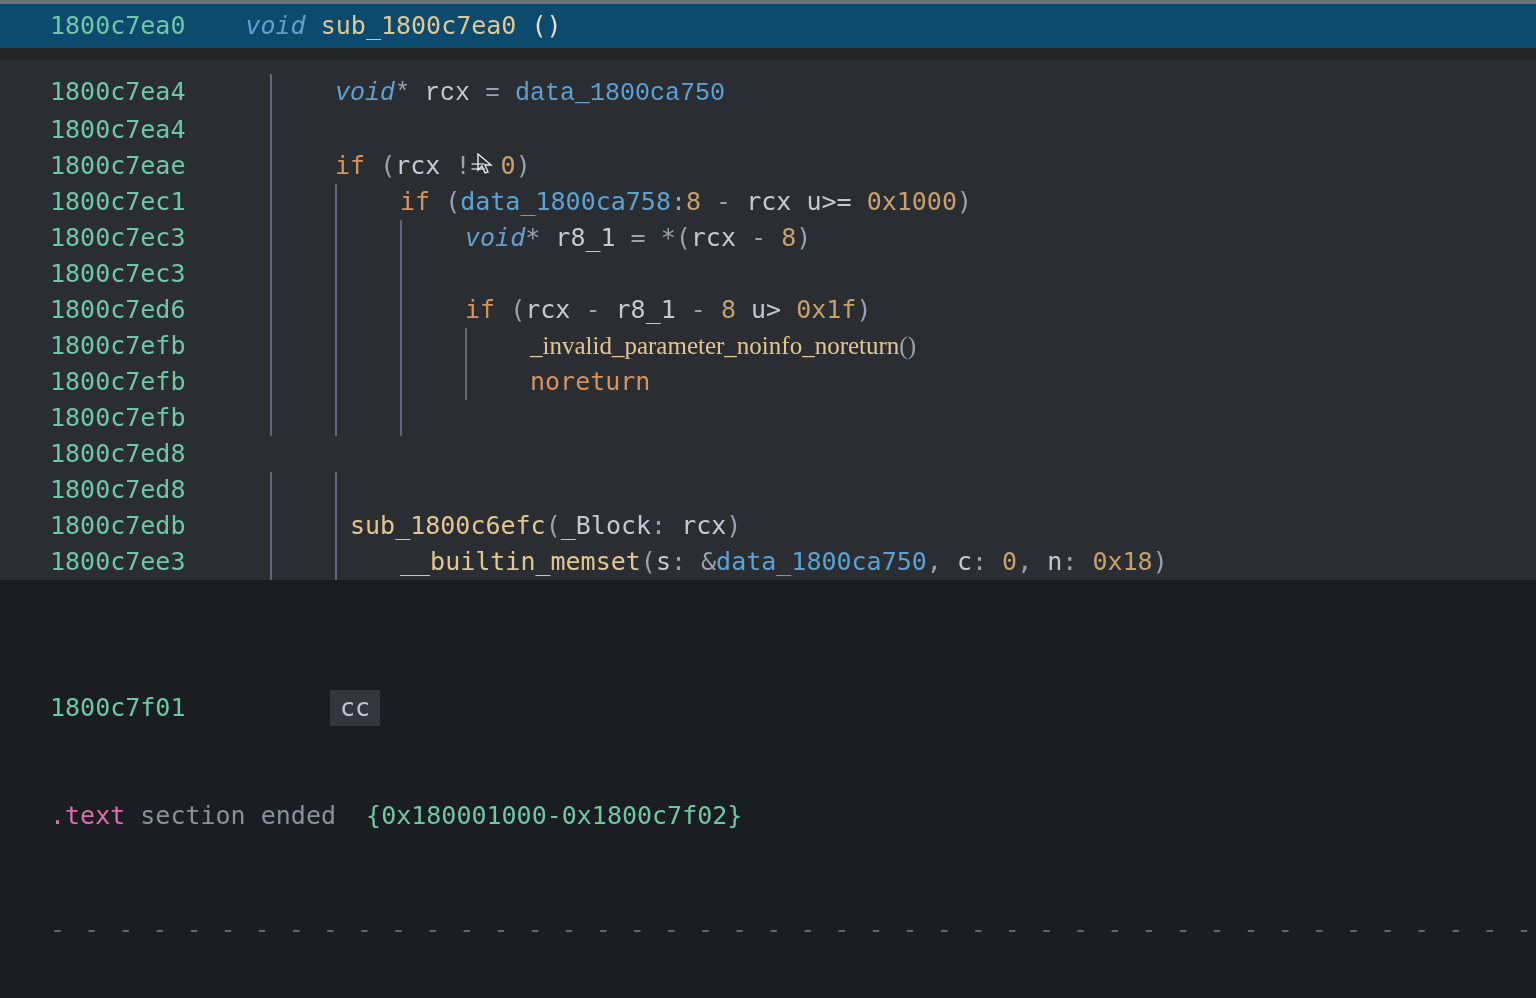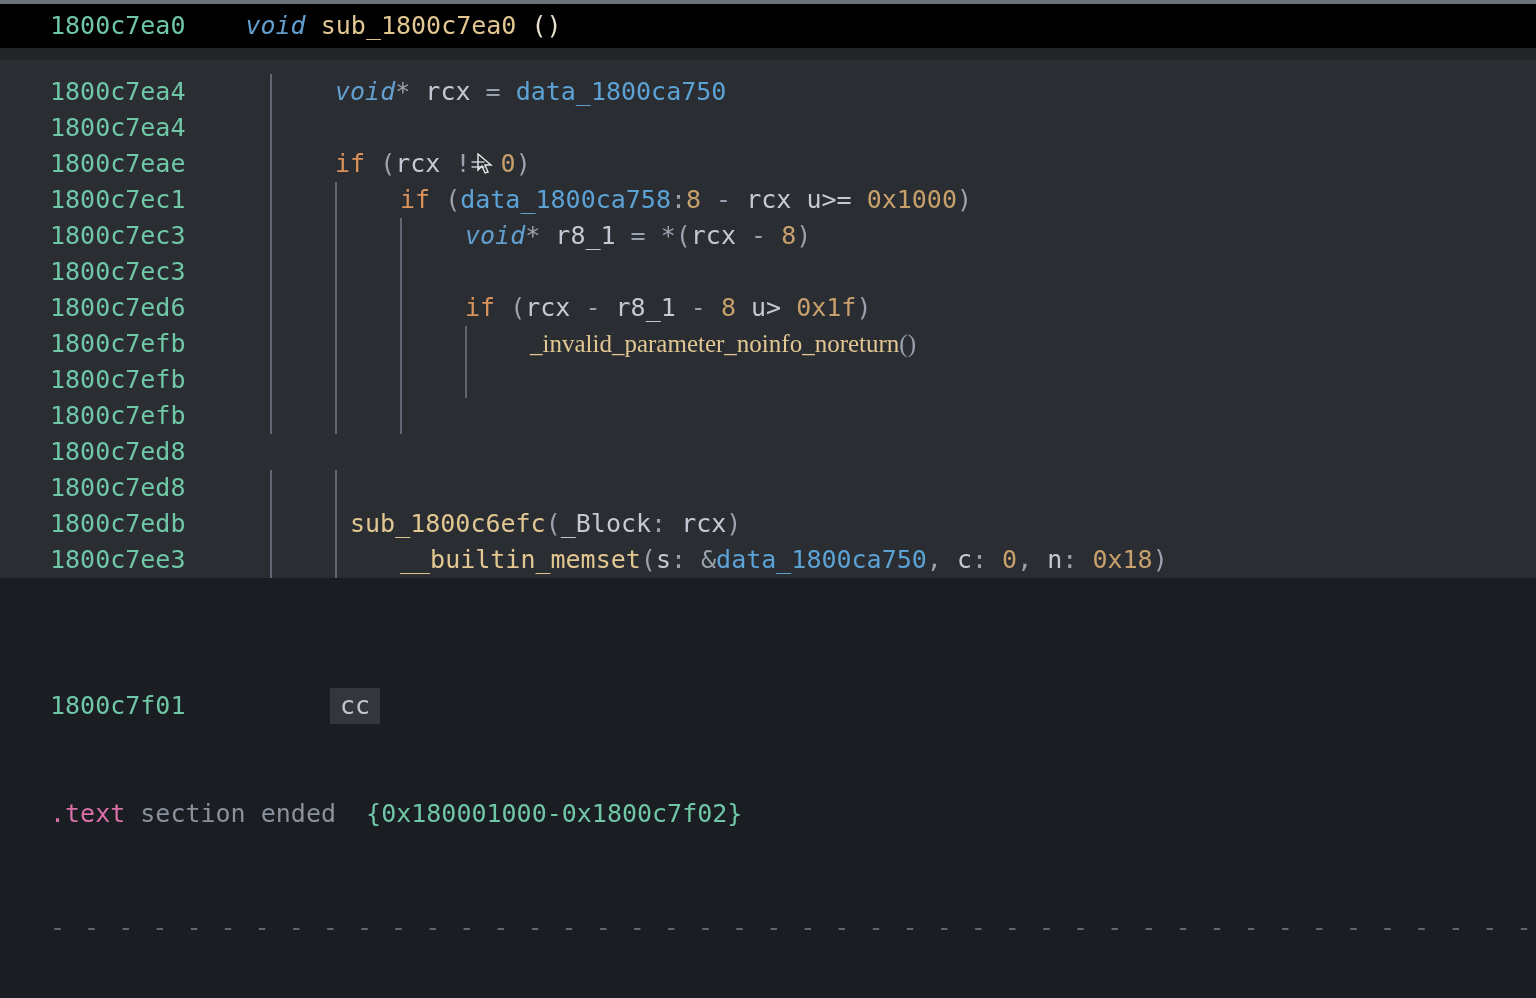--- a/index.html
+++ b/index.html
@@ -7,21 +7,21 @@
     background: #1a1d21;
     font-family: "SF Mono", Menlo, Monaco, Consolas, monospace;
     font-size: 25px;
     line-height: 36px;
     color: #c0c5ce;
     overflow: hidden;
     width: 1536px;
     height: 998px;
   }
   .header-row {
-    background: #000000;
+    background: #0c4a6e;
     height: 60px;
     display: flex;
     align-items: center;
     padding-left: 50px;
     border-top: 4px solid #6b7278;
     border-bottom: 12px solid #232629;
   }
   .main-area {
     padding-left: 50px;
     padding-top: 14px;
@@ -87,21 +87,21 @@
     <span class="ty">void</span>
     <span> </span>
     <span class="call">sub_1800c7ea0</span>
     <span class="nm">()</span>
   </span>
 </div>
 
 <div class="main-area" id="code-area">
     <div class="row">
       <span class="addr">1800c7ea4</span>
-      <span class="code-cell"><span class="guide" style="left: 0px;"></span><span style="padding-left: 65px; display: inline-block;"><span class="ty">void</span><span class="sym">* </span><span class="plain">rcx </span><span class="sym">= </span><span class="fn">data_1800ca750</span></span></span>
+      <span class="code-cell"><span class="guide" style="left: 0px;"></span><span style="padding-left: 65px; display: inline-block; font-family: Liberation Mono, monospace;"><span class="ty">void</span><span class="sym">* </span><span class="plain">rcx </span><span class="sym">= </span><span class="fn">data_1800ca750</span></span></span>
     </div>
     <div class="row">
       <span class="addr">1800c7ea4</span>
       <span class="code-cell"><span class="guide" style="left: 0px;"></span><span style="padding-left: 65px; display: inline-block;">&nbsp;</span></span>
     </div>
     <div class="row">
       <span class="addr">1800c7eae</span>
       <span class="code-cell"><span class="guide" style="left: 0px;"></span><span style="padding-left: 65px; display: inline-block;"><span class="kw">if</span><span class="sym"> (</span><span class="plain">rcx </span><span class="sym">!= </span><span class="num">0</span><span class="sym">)</span></span></span>
     </div>
     <div class="row">
@@ -119,21 +119,21 @@
     <div class="row">
       <span class="addr">1800c7ed6</span>
       <span class="code-cell"><span class="guide" style="left: 0px;"></span><span class="guide" style="left: 65px;"></span><span class="guide" style="left: 130px;"></span><span style="padding-left: 195px; display: inline-block;"><span class="kw">if</span><span class="sym"> (</span><span class="plain">rcx </span><span class="sym">- </span><span class="plain">r8_1 </span><span class="sym">- </span><span class="num">8</span><span class="plain"> u&gt; </span><span class="num">0x1f</span><span class="sym">)</span></span></span>
     </div>
     <div class="row">
       <span class="addr">1800c7efb</span>
       <span class="code-cell"><span class="guide" style="left: 0px;"></span><span class="guide" style="left: 65px;"></span><span class="guide" style="left: 130px;"></span><span class="guide" style="left: 195px;"></span><span style="padding-left: 260px; display: inline-block; font-family: Liberation Serif, serif;"><span class="call">_invalid_parameter_noinfo_noreturn</span><span class="sym">()</span></span></span>
     </div>
     <div class="row">
       <span class="addr">1800c7efb</span>
-      <span class="code-cell"><span class="guide" style="left: 0px;"></span><span class="guide" style="left: 65px;"></span><span class="guide" style="left: 130px;"></span><span class="guide" style="left: 195px;"></span></span>
+      <span class="code-cell"><span class="guide" style="left: 0px;"></span><span class="guide" style="left: 65px;"></span><span class="guide" style="left: 130px;"></span><span class="guide" style="left: 195px;"></span><span style="padding-left: 260px; display: inline-block;"><span class="kw">noreturn</span></span></span>
     </div>
     <div class="row">
       <span class="addr">1800c7efb</span>
       <span class="code-cell"><span class="guide" style="left: 0px;"></span><span class="guide" style="left: 65px;"></span><span class="guide" style="left: 130px;"></span><span style="padding-left: 195px; display: inline-block;">&nbsp;</span></span>
     </div>
     <div class="row">
       <span class="addr">1800c7ed8</span>
     </div>
     <div class="row">
       <span class="addr">1800c7ed8</span>

